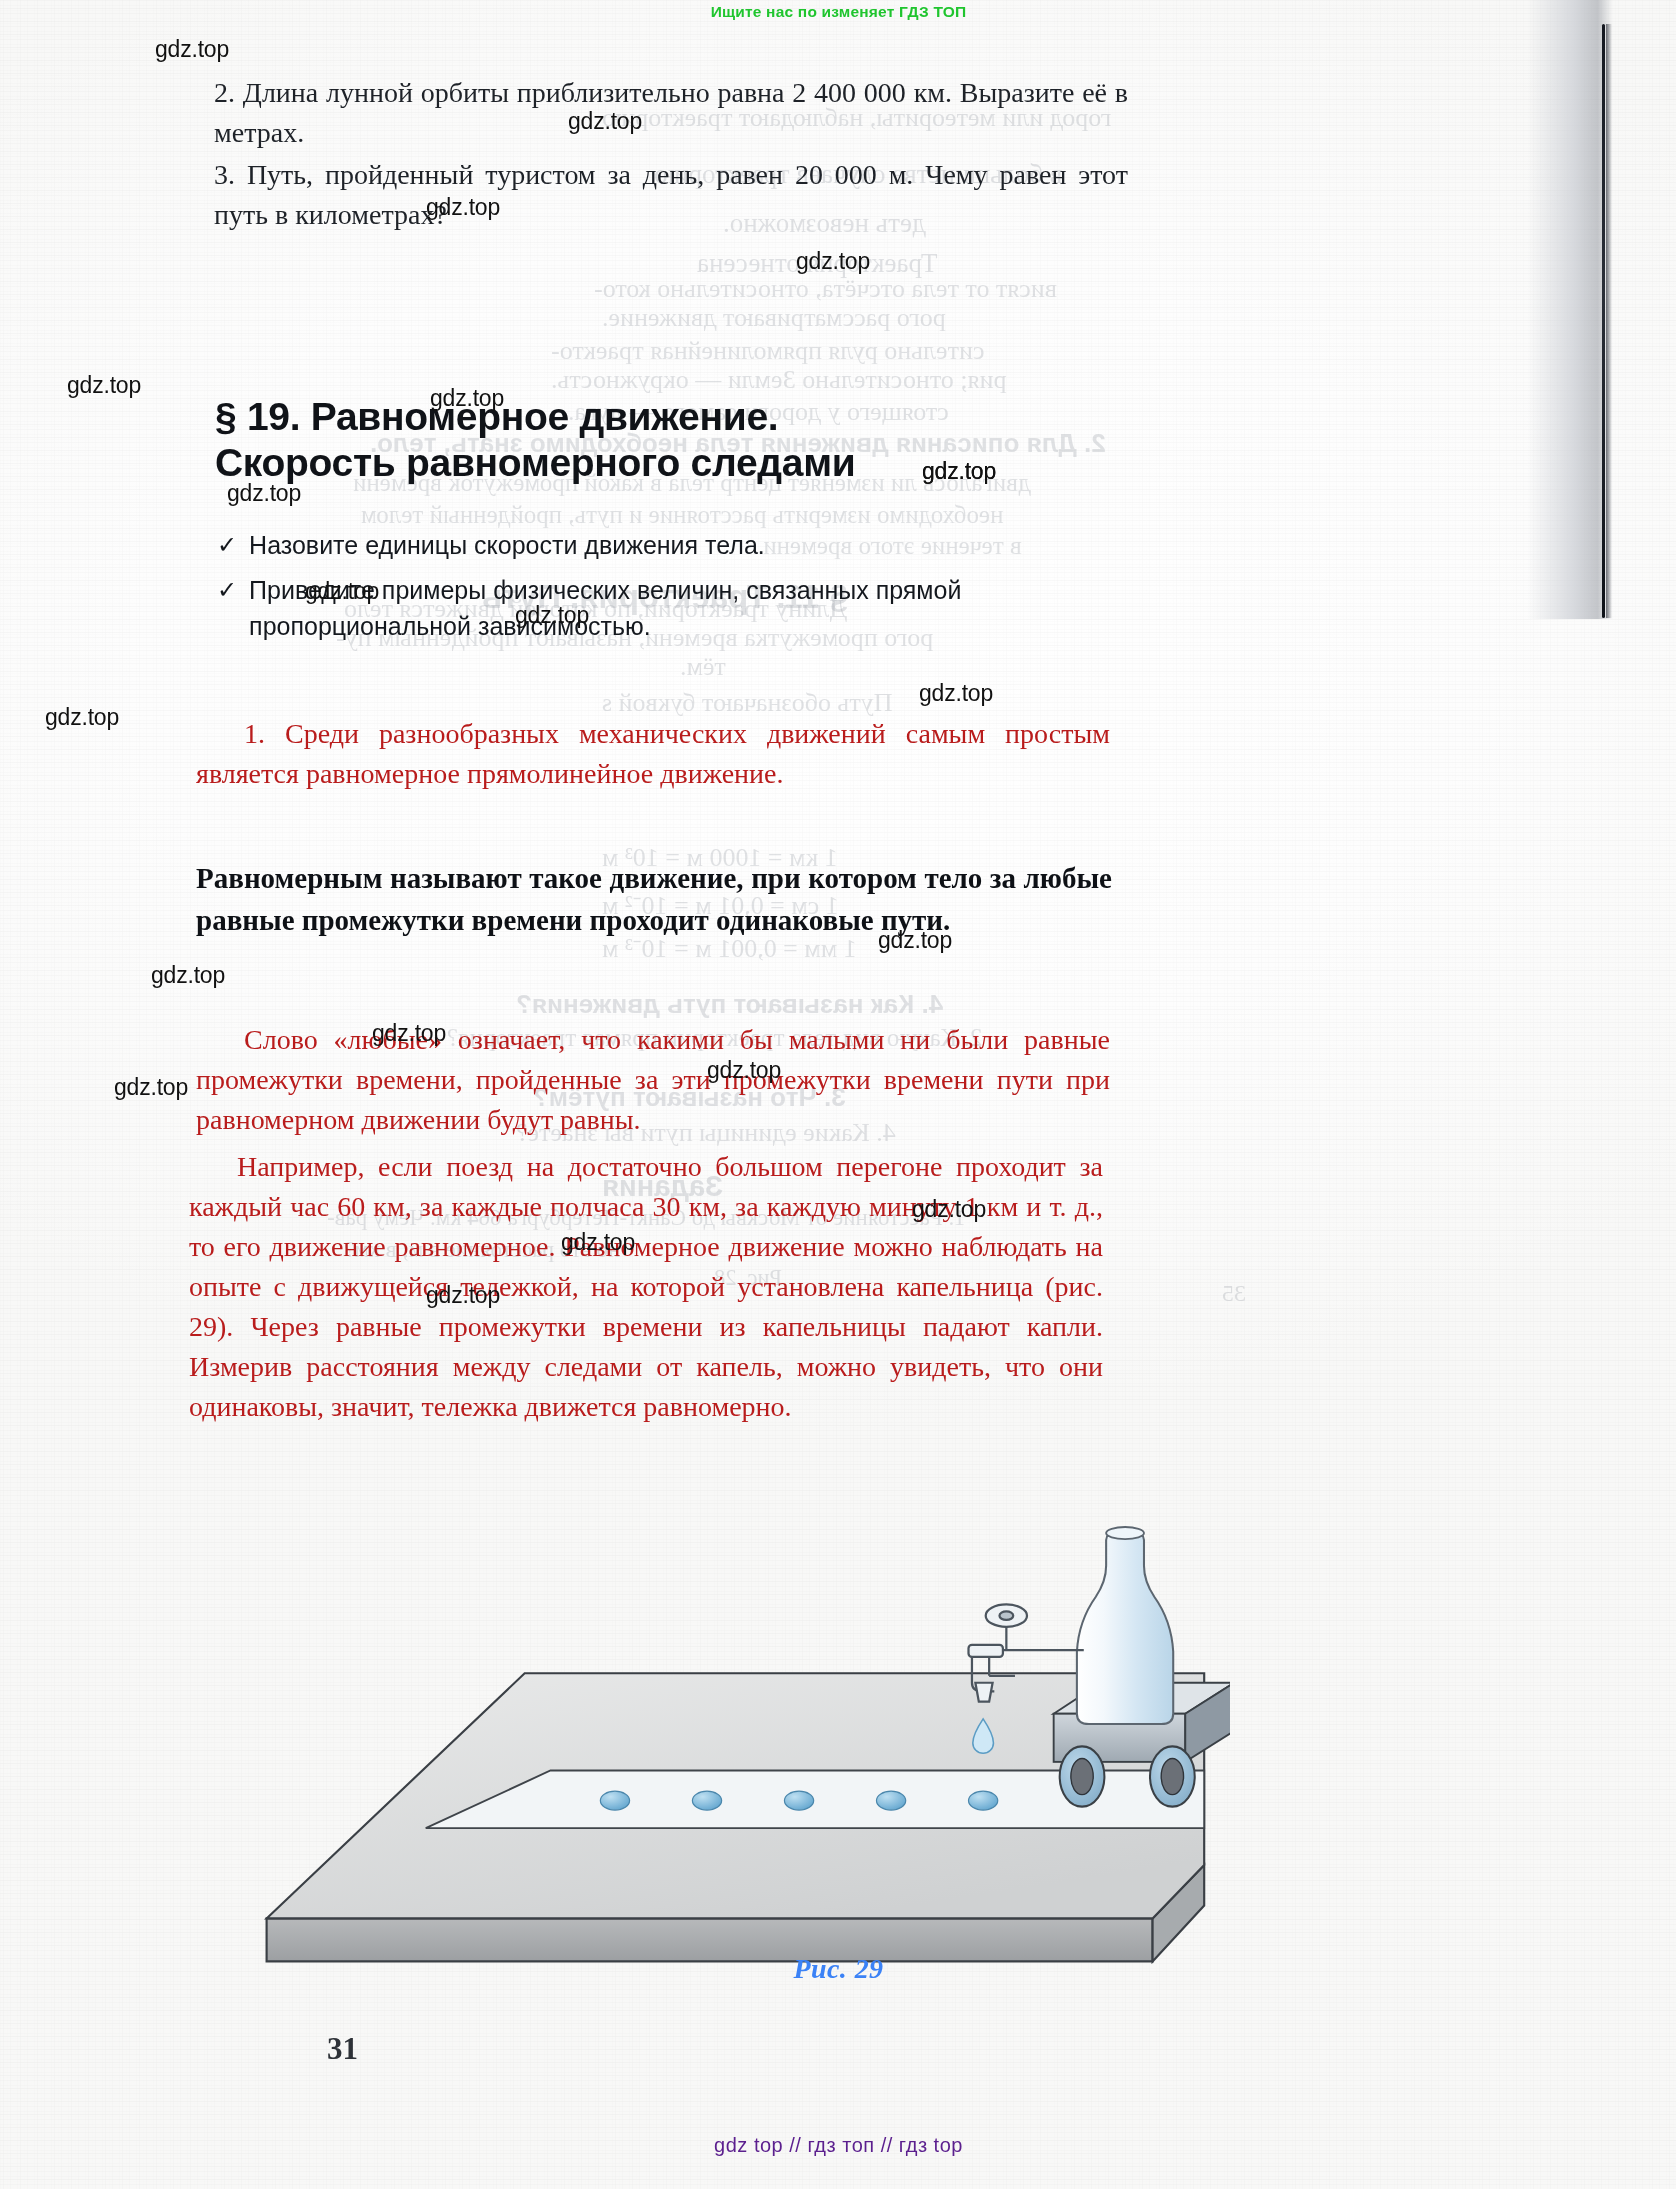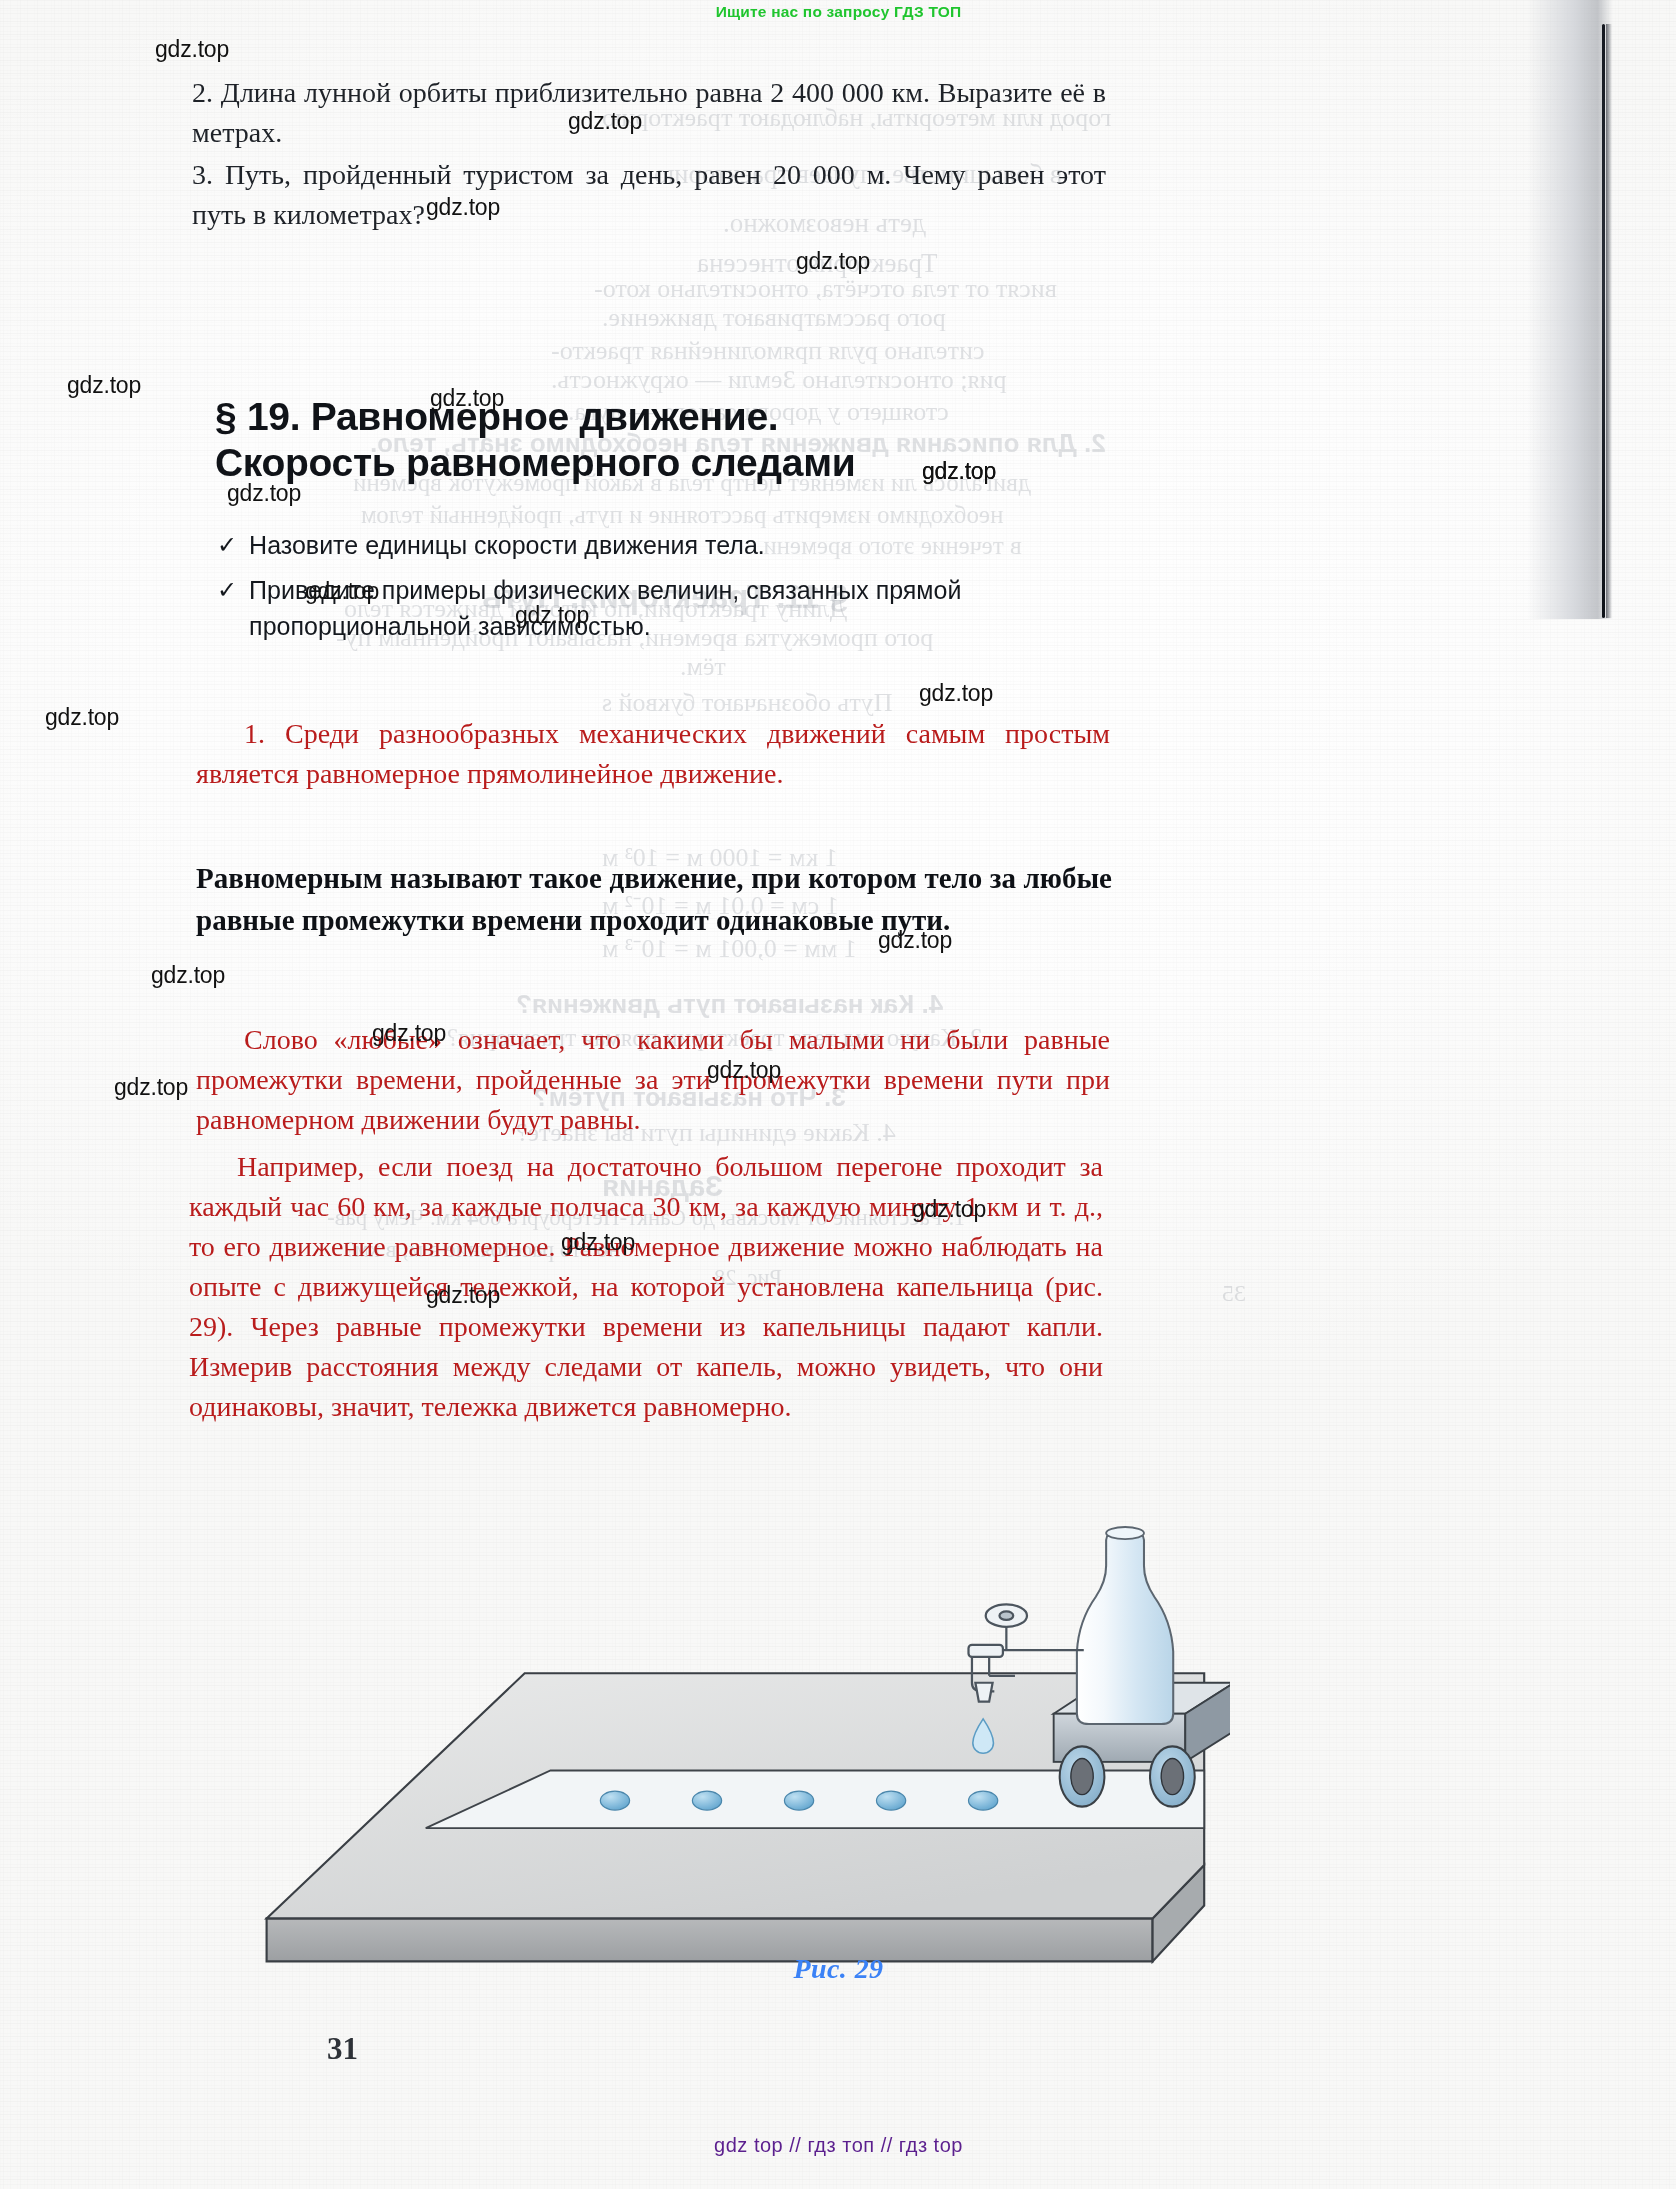--- a/index.html
+++ b/index.html
@@ -46,21 +46,21 @@
   
   .ghost{
     position:absolute;color:#9ba0a8;opacity:.30;
     transform:scaleX(-1);
     font-family:"Liberation Serif", serif;
     white-space:nowrap;pointer-events:none;user-select:none;
   }
   .ghost.sans{font-family:"Liberation Sans", sans-serif;}
   
   .col{
-    position:absolute;left:192px;width:914px;
+    position:absolute;left:214px;width:914px;
   }
   p.just{
     margin:0;
     text-align:justify;
     text-align-last:left;
     font-size:28px;
     line-height:40px;
     color:#b91c1c;
     font-family:"Liberation Serif", serif;
   }
@@ -162,21 +162,21 @@
     <div class="ghost" style="left: 447px; top: 1024px; font-size: 25px;">2. Какую вид тела траектории прямая траектория?</div>
     <div class="ghost sans" style="left: 533px; top: 1082px; font-size: 26px; font-weight: 700;">3. Что называют путём?</div>
     <div class="ghost" style="left: 516px; top: 1118px; font-size: 26px;">4. Какие единицы пути вы знаете?</div>
     <div class="ghost sans" style="left: 602px; top: 1170px; font-size: 29px; font-weight: 700;">Задания</div>
     <div class="ghost" style="left: 327px; top: 1205px; font-size: 23px;">1. Расстояние от Москвы до Санкт-Петербурга 664 км. Чему рав-</div>
     <div class="ghost" style="left: 344px; top: 1237px; font-size: 23px;">но это расстояние в м; в км?</div>
     <div class="ghost" style="left: 714px; top: 1265px; font-size: 22.4px;">Рис. 28</div>
     <div class="ghost" style="left: 1222px; top: 1280px; font-size: 24px;">35</div>
   </div>
 
-<div class="promo">Ищите нас по запросу ГДЗ ТОП</div>
+<div class="promo">Ищите нас по изменяет ГДЗ ТОП</div>
 
 <div class="col" style="top:73px;">
   <div class="ex">2. Длина лунной орбиты приблизительно равна 2 400 000 км. Выразите её в метрах.</div>
   <div class="ex" style="margin-top:1.7px;">3. Путь, пройденный туристом за день, равен 20 000 м. Чему равен этот путь в километрах?</div>
 </div>
 
 <div class="col" style="left:215px;top:394px;width:912px;">
   <h1 class="sec">§ 19. Равномерное движение.</h1>
   <h1 class="sec">Скорость равномерного следами</h1>
 </div>

